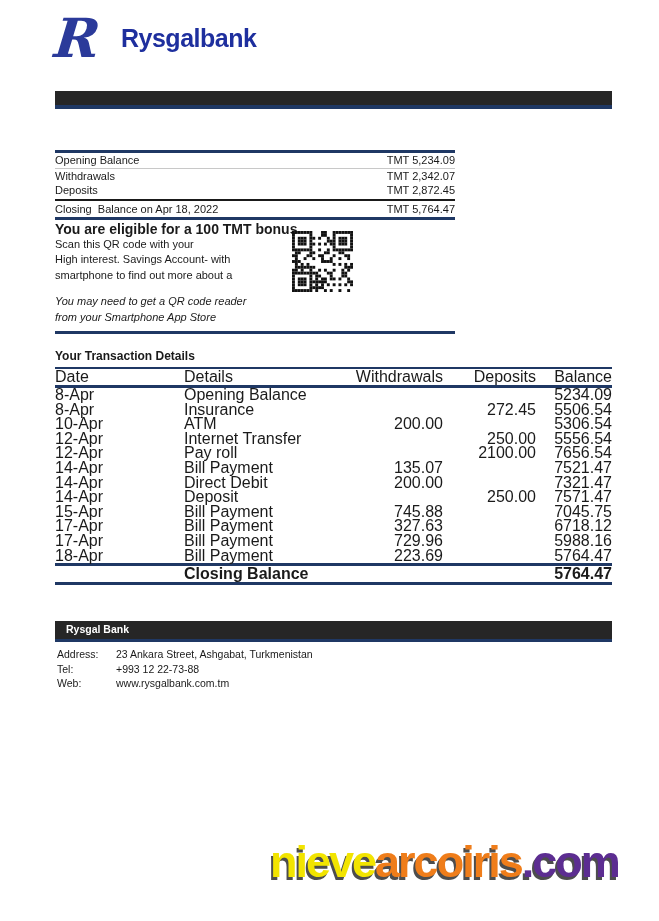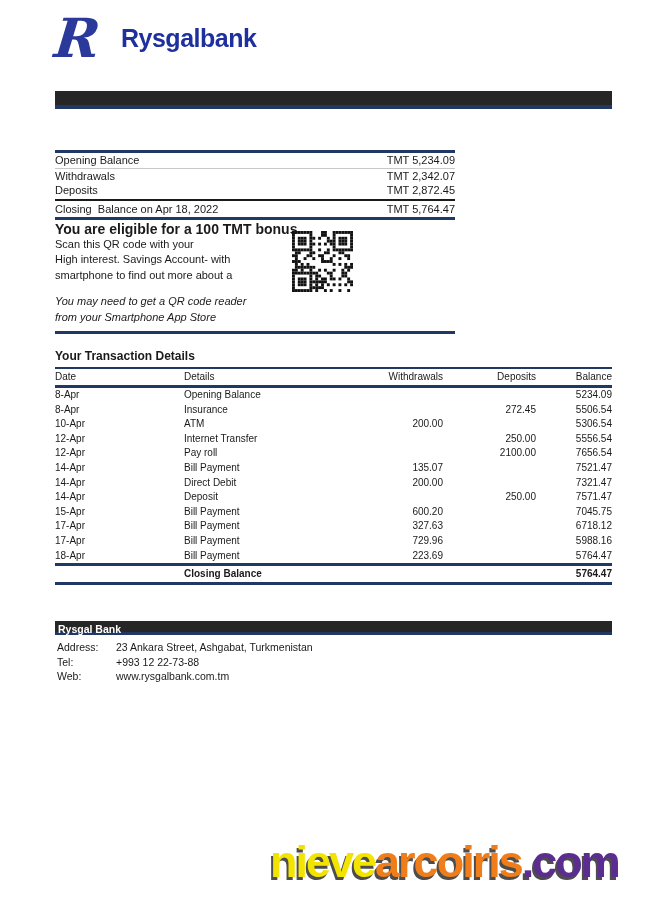--- a/index.html
+++ b/index.html
@@ -32,32 +32,32 @@
   
   .bonus { position:relative; width:400px; border-bottom:3px solid #1f3864; padding:2px 0 6px 0; }
   .bonus .title { font-size:14px; font-weight:bold; line-height:15px; }
   .bonus .body div { font-size:11px; line-height:15.5px; }
   .bonus .note { margin-top:11px; }
   .bonus .note div { font-size:11px; font-style:italic; line-height:15.5px; }
   .qr { position:absolute; left:237px; top:11px; width:61px; height:61px; }
 
   
   .txn-title { margin-top:15px; font-size:12px; font-weight:bold; line-height:15px; }
-  table.txn { margin-top:3px; width:557px; border-collapse:collapse; font-size:10px; }
+  table.txn { margin-top:3px; width:557px; border-collapse:collapse; font-size:16px; }
   table.txn th, table.txn td { padding:0; font-weight:normal; line-height:14.6px; vertical-align:top; }
   table.txn thead th { border-top:2px solid #1f3864; border-bottom:3px solid #1f3864; line-height:16px; }
   .al { text-align:left; padding-left:2px; }
   .ar { text-align:right; padding-right:2px; }
   table.txn tr.closing-row td { border-top:3px solid #1f3864; border-bottom:3px solid #1f3864;
                                 font-weight:bold; line-height:16px; }
 
   
   .footer { margin-top:36px; }
-  .footer-bar { height:14px; background:#262626; border-bottom:3px solid #1f3864;
-                color:#fff; font-size:10.5px; font-weight:bold; line-height:16px; padding-left:3px; }
+  .footer-bar { height:21px; background:#262626; border-bottom:3px solid #1f3864;
+                color:#fff; font-size:10.5px; font-weight:bold; line-height:16px; padding-left:11px; }
   .footer-rows { margin-top:5px; font-size:10.5px; }
   .frow { display:flex; line-height:14.5px; }
   .frow .flabel { width:61px; padding-left:2px; }
 
   
   .watermark { position:absolute; left:270px; top:836px; font-size:45px; font-weight:bold;
                letter-spacing:-2px; white-space:nowrap; text-shadow:-2px 3px 0 #4d4d4d; }
   .page-num { position:absolute; right:44px; top:924px; font-size:8.5px; color:#8a8a8a; }
 </style>
 </head>
@@ -392,21 +392,21 @@
         <tr>
             <td class="al">14-Apr</td>
             <td class="al">Deposit</td>
             <td class="ar"></td>
             <td class="ar">250.00</td>
             <td class="ar">7571.47</td>
           </tr>
         <tr>
             <td class="al">15-Apr</td>
             <td class="al">Bill Payment</td>
-            <td class="ar">600.20</td>
+            <td class="ar">745.88</td>
             <td class="ar"></td>
             <td class="ar">7045.75</td>
           </tr>
         <tr>
             <td class="al">17-Apr</td>
             <td class="al">Bill Payment</td>
             <td class="ar">327.63</td>
             <td class="ar"></td>
             <td class="ar">6718.12</td>
           </tr>

